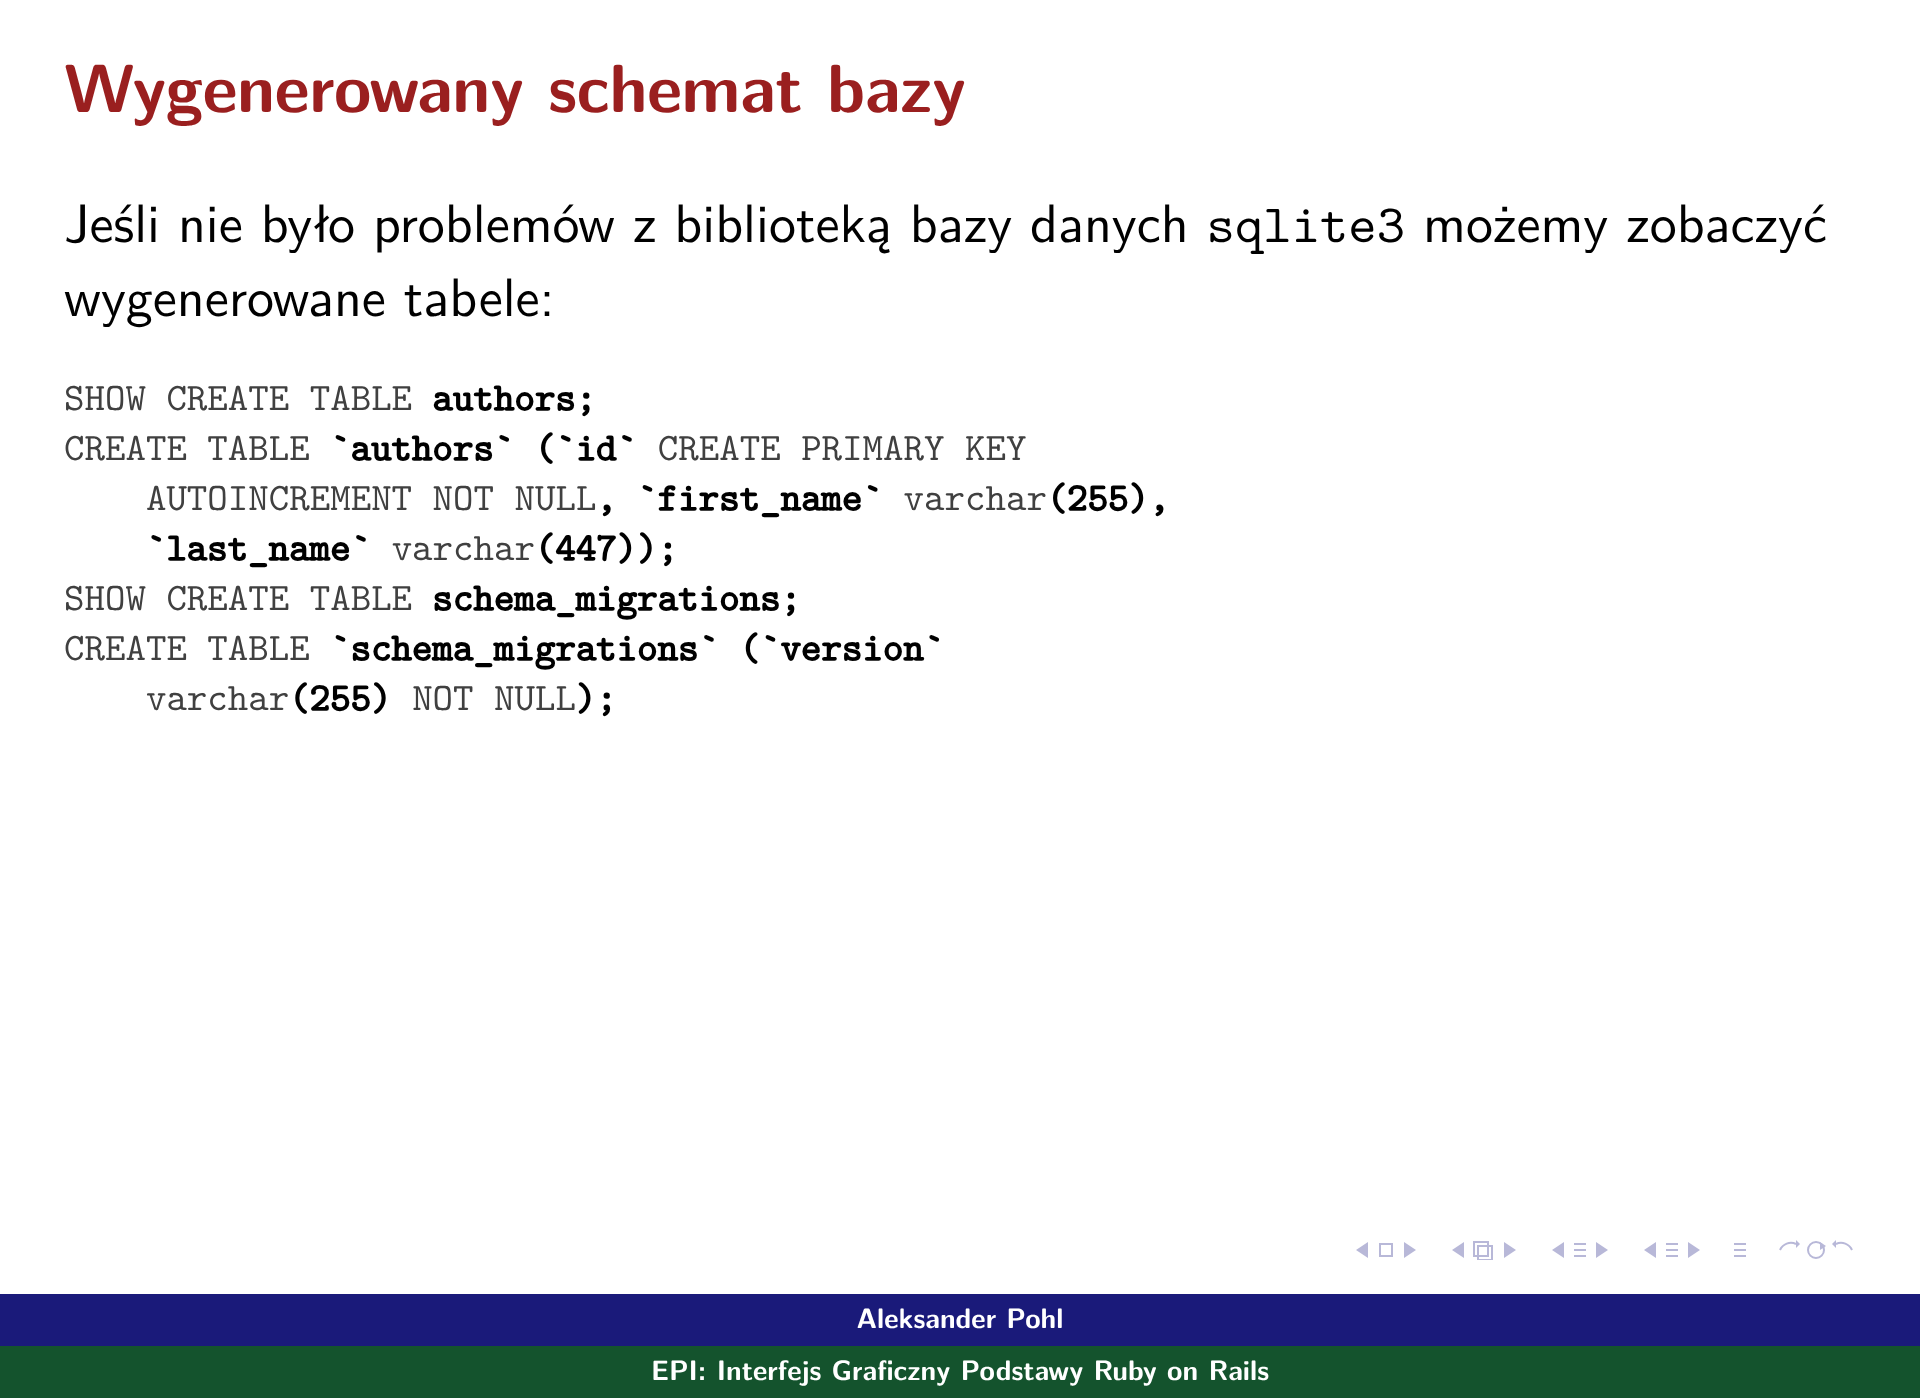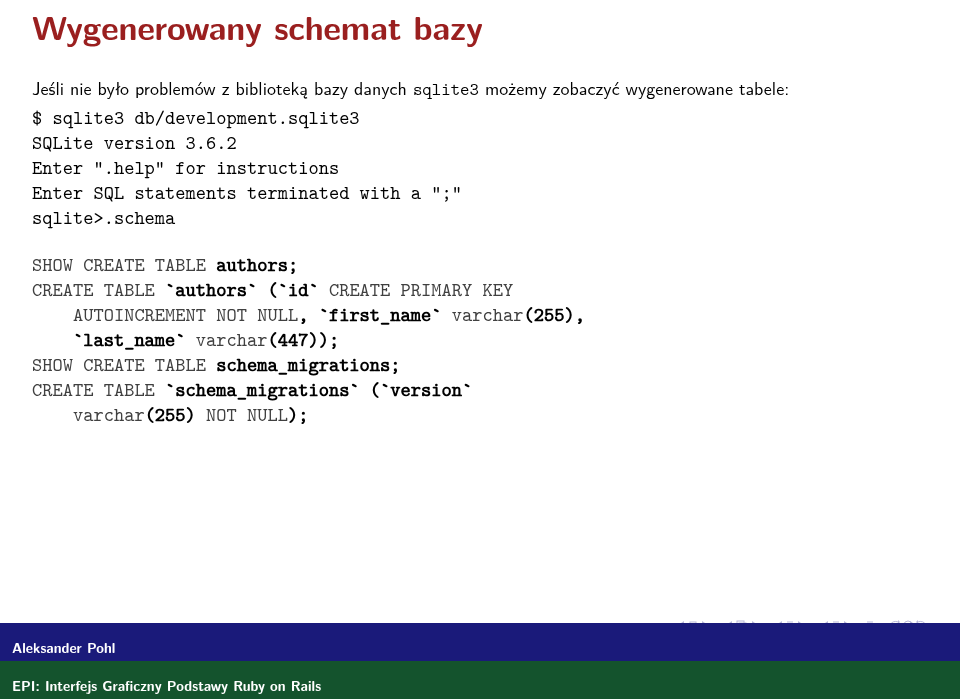--- a/index.html
+++ b/index.html
@@ -1,50 +1,45 @@
 <!DOCTYPE html>
 <html><head>
 <meta charset="utf-8">
 <style>
   * { margin: 0; padding: 0; box-sizing: border-box; }
   html, body { width: 960px; height: 699px; font-family: 'Latin Modern Sans', 'Computer Modern Sans', 'Trebuchet MS', sans-serif; background: #fff; overflow: hidden; }
   .slide { position: relative; width: 960px; height: 699px; }
-  .content { padding: 1px 32px 0 32px; }
+  .content { padding: 18px 32px 0 32px; }
   h1 { font-size: 34px; font-weight: bold; color: #9a1f1f; margin-bottom: 26px; letter-spacing: -0.2px; }
-  .lead { font-size: 18px; color: #000; margin-bottom: 4px; line-height: 1.35; }
+  .lead { font-size: 27px; color: #000; margin-bottom: 20px; line-height: 1.35; }
   .lead .tt, pre.mono .ln, .code-block .cl { font-family: 'Latin Modern Mono', 'Courier New', monospace; }
   .lead .tt { color: #000; }
   pre.mono { font-family: 'Latin Modern Mono', 'Courier New', monospace; font-size: 19.5px; line-height: 1.28; color: #000; margin-bottom: 22px; white-space: pre; }
   .code-block { font-family: 'Latin Modern Mono', 'Courier New', monospace; font-size: 19.5px; line-height: 1.28; white-space: pre; }
   .kw { color: #404040; font-weight: normal; }
   .plain { color: #000; font-weight: bold; }
   .nav { position: absolute; right: 32px; bottom: 68px; display: flex; gap: 14px; align-items: center; color: #9a9ac8; font-size: 13px; }
   .nav .grp { display: flex; gap: 2px; }
   .nav svg { display: block; }
   .footer { position: absolute; left: 0; bottom: 0; width: 100%; }
-  .ft-author, .ft-title { padding: 14px 12px 4px 12px; font-size: 14px; color: #fff; font-weight: 600; }
+  .ft-author, .ft-title { padding: 2px 12px 4px 12px; font-size: 14px; color: #fff; font-weight: 600; text-align: center; }
   .ft-author { background: #1a1a7a; }
   .ft-title { background: #14532d; }
 </style>
 </head>
 <body>
 <div class="slide">
 
 <div class="content">
   <h1>Wygenerowany schemat bazy</h1>
 
   <p class="lead">
     <span>Jeśli nie było problemów z biblioteką bazy danych </span><span class="tt">sqlite3</span><span> możemy zobaczyć wygenerowane tabele:</span>
   </p>
 
-  <pre class="mono"><span class="ln">$ sqlite3 db/development.sqlite3</span>
-<span class="ln">SQLite version 3.6.2</span>
-<span class="ln">Enter ".help" for instructions</span>
-<span class="ln">Enter SQL statements terminated with a ";"</span>
-<span class="ln">sqlite&gt;.schema</span></pre>
 
   <div class="code-block"><span class="cl"><span class="kw">SHOW CREATE TABLE</span><span class="plain"> authors;</span></span>
 <span class="cl"><span class="kw">CREATE TABLE</span><span class="plain"> `authors` (`id` </span><span class="kw">CREATE PRIMARY KEY</span></span>
 <span class="cl"><span class="kw">    AUTOINCREMENT </span><span class="kw">NOT NULL</span><span class="plain">, `first_name` </span><span class="kw">varchar</span><span class="plain">(255),</span></span>
 <span class="cl"><span class="plain">    `last_name` </span><span class="kw">varchar</span><span class="plain">(447));</span></span>
 <span class="cl"><span class="kw">SHOW CREATE TABLE</span><span class="plain"> schema_migrations;</span></span>
 <span class="cl"><span class="kw">CREATE TABLE</span><span class="plain"> `schema_migrations` (`version`</span></span>
 <span class="cl"><span class="plain">    </span><span class="kw">varchar</span><span class="plain">(255) </span><span class="kw">NOT NULL</span><span class="plain">);</span></span></div>
 </div>
 

